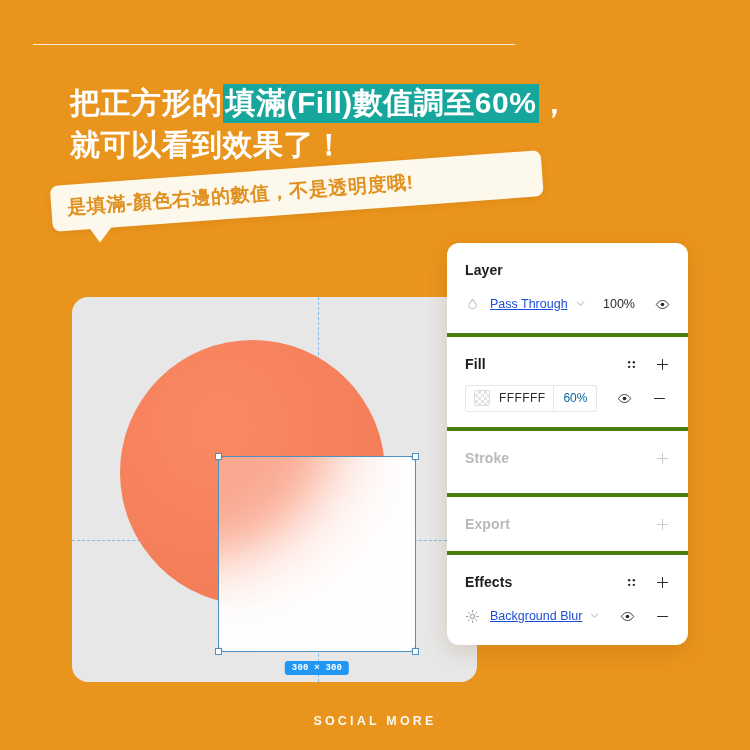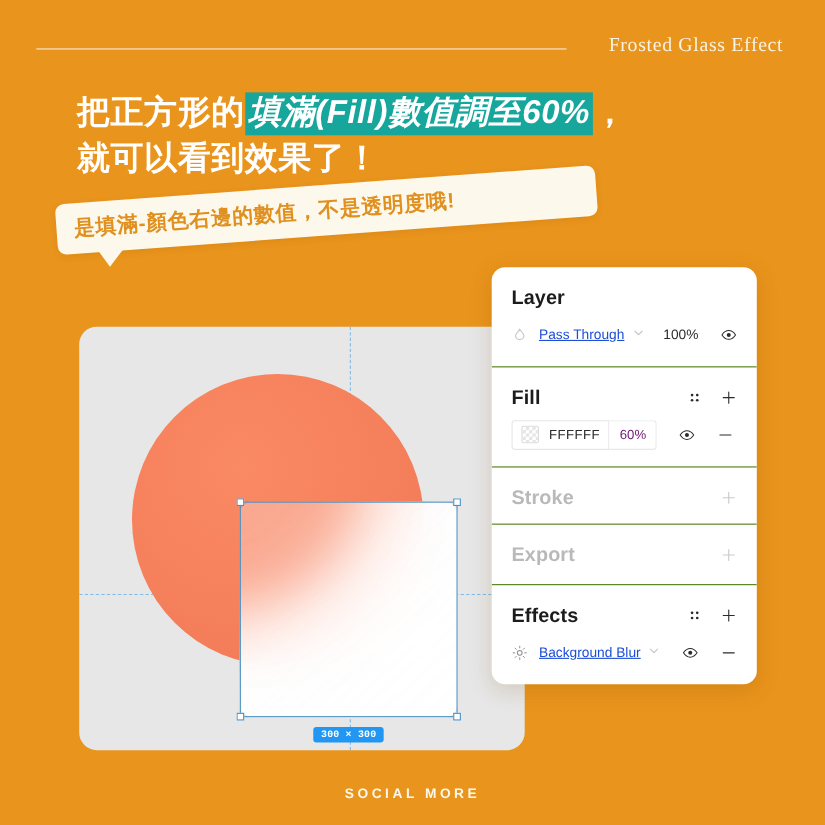--- a/index.html
+++ b/index.html
@@ -21,21 +21,21 @@
   }
 
   
   .headline{position:absolute;left:70px;top:82px;width:620px;}
   .headline-line{
     font-size:30px;font-weight:700;color:#ffffff;line-height:42px;
     letter-spacing:.5px;white-space:nowrap;
   }
   .hl-mark{
     background:#17a69b;color:#ffffff;padding:2px 3px 4px 3px;
-    box-decoration-break:clone;font-style:italic;-webkit-box-decoration-break:clone;
+    box-decoration-break:clone;-webkit-box-decoration-break:clone;
   }
 
   
   .bubble-wrap{
     position:absolute;left:52px;top:186px;width:500px;height:62px;
     transform:rotate(-4.2deg);transform-origin:0 50%;
   }
   .bubble{
     position:relative;width:492px;height:46px;background:#fdf8ec;
     border-radius:8px;box-shadow:0 2px 6px rgba(140,80,0,.13);
@@ -97,25 +97,25 @@
   }
 
   
   .panel{
     position:absolute;left:447px;top:243px;width:241px;
     background:#ffffff;border-radius:12px;
     box-shadow:0 6px 20px rgba(120,70,10,.18);
     overflow:hidden;
   }
   .sect{padding:0 18px;}
-  .sect + .sect{border-top:1px solid #4d7c0f;}
+  .sect + .sect{border-top:4px solid #4d7c0f;}
   .sect-head{
     display:flex;align-items:center;height:30px;margin-top:12px;
   }
-  .sect-title{font-size:18px;font-weight:700;color:#1c1c1c;flex:1;letter-spacing:.1px;}
+  .sect-title{font-size:14px;font-weight:700;color:#1c1c1c;flex:1;letter-spacing:.1px;}
   .sect-title.muted{color:#b9b9b9;font-weight:700;}
   .sect-actions{display:flex;align-items:center;gap:16px;}
   .ico{width:15px;height:15px;display:block;}
   .row{display:flex;align-items:center;height:38px;}
   .row-pad{padding-bottom:10px;}
   .blend-ico{width:16px;margin-right:9px;opacity:.55;}
   .row-label{font-size:12.5px;color:#1d4ed8;text-decoration:underline;}
   .chev{margin-left:7px;opacity:.5;}
   .row-val{margin-left:auto;font-size:12.5px;color:#2b2b2b;}
   .row-eye{margin-left:20px;}
@@ -131,21 +131,21 @@
   }
   .swatch{
     width:14px;height:14px;border:1px solid #dcdcdc;border-radius:2px;margin-right:9px;
     background:
       linear-gradient(45deg,#e3e3e3 25%,transparent 25%,transparent 75%,#e3e3e3 75%),
       linear-gradient(45deg,#e3e3e3 25%,transparent 25%,transparent 75%,#e3e3e3 75%),
       #ffffff;
     background-size:6px 6px;background-position:0 0,3px 3px;
   }
   .hexval{font-size:12px;color:#2b2b2b;letter-spacing:.4px;}
-  .pctval{font-size:12px;color:#701a75;}
+  .pctval{font-size:12px;color:#0369a1;}
 
   
   .step{position:absolute;left:560px;top:600px;width:150px;text-align:center;}
   .step-word{
     font-family:"Liberation Serif","DejaVu Serif",serif;
     font-size:23px;font-weight:700;color:#fcf7ea;letter-spacing:2.5px;line-height:26px;
   }
   .step-num-row{display:flex;align-items:center;justify-content:center;gap:5px;margin-top:1px;}
   .slash{
     font-family:"Liberation Serif","DejaVu Serif",serif;
@@ -162,21 +162,20 @@
     font-size:12.5px;font-weight:700;color:#fcf8ee;letter-spacing:3.2px;
   }
 </style>
 </head>
 <body>
 
 <div id="stage">
 
   <div class="header">
     <div class="header-rule"></div>
-    <div class="header-title">Frosted Glass Effect</div>
   </div>
 
   <div class="headline">
     <div class="headline-line"><span>把正方形的</span><span class="hl-mark">填滿(Fill)數值調至60%</span><span>，</span></div>
     <div class="headline-line">就可以看到效果了！</div>
   </div>
 
   <div class="bubble-wrap">
     <div class="bubble">
       <div class="bubble-text">是填滿-顏色右邊的數值，不是透明度哦!</div>
@@ -266,21 +265,21 @@
         </span>
         <span class="row-minus">
           <svg class="ico" viewBox="0 0 18 18" fill="none">
               <path d="M3 9 H15" stroke="#2b2b2b" stroke-width="1.2" stroke-linecap="round"></path>
             </svg>
         </span>
       </div>
     </div>
 
     <div class="sect">
-      <div class="sect-head" style="margin-bottom:9px">
+      <div class="sect-head" style="margin-bottom:20px">
         <div class="sect-title muted">Stroke</div>
         <div class="sect-actions">
           <span>
             <svg class="ico" viewBox="0 0 18 18" fill="none">
                 <path d="M9 3 V15 M3 9 H15" stroke="#c9c9c9" stroke-width="1.2" stroke-linecap="round"></path>
               </svg>
           </span>
         </div>
       </div>
     </div>

